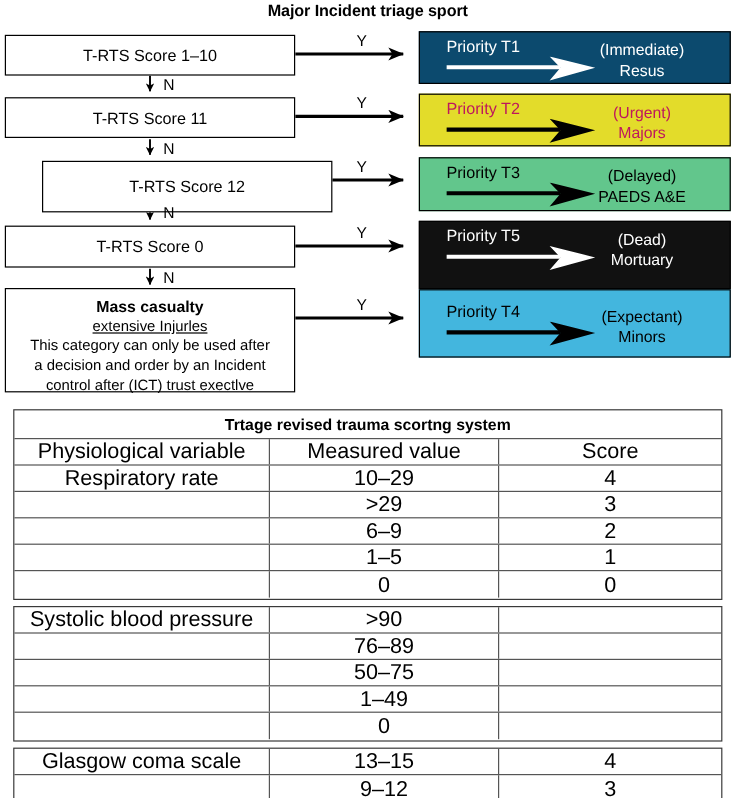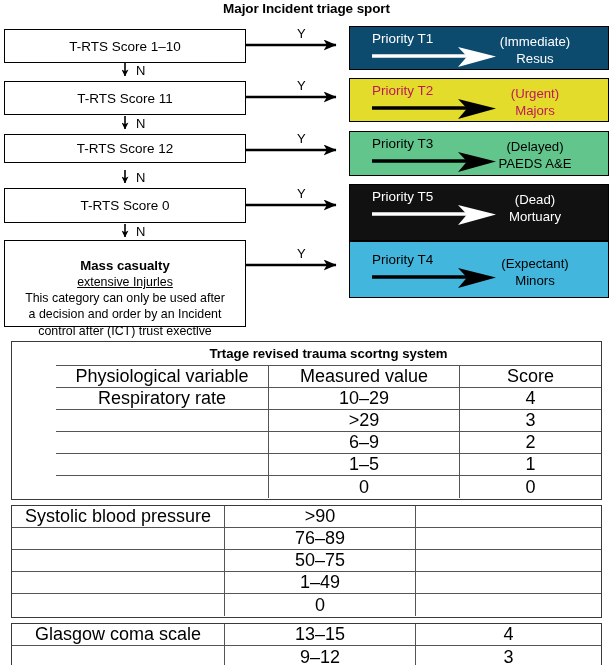--- a/index.html
+++ b/index.html
@@ -28,21 +28,21 @@
     left:4px;width:242px;
     border:1.4px solid #000;
     background:#fff;
     box-sizing:border-box;
     display:flex;align-items:center;justify-content:center;
     font-size:13.5px;
     text-align:center;
   }
   .dbox.mass{
     display:block;
-    padding-top:16px;
+    padding-top:6px;
     line-height:1.30;
     font-size:12.4px;
   }
   .mass .m-t1{font-weight:bold;font-size:13.2px;}
   .mass .m-t2{text-decoration:underline;}
 
   
   .nlabel{
     position:absolute;
     font-size:13px;
@@ -155,21 +155,21 @@
   </svg>
 
   <div class="dbox" style="top:29px;height:34px;">
     <span>T-RTS Score 1–10</span>
   </div>
 
   <div class="dbox" style="top:81px;height:34px;">
     <span>T-RTS Score 11</span>
   </div>
 
-  <div class="dbox" style="top:134px;height:29px;">
+  <div class="dbox" style="top:134px;height:43px;margin-left:31px;">
     <span>T-RTS Score 12</span>
   </div>
 
   <div class="dbox" style="top:188px;height:35px;">
     <span>T-RTS Score 0</span>
   </div>
 
   <div class="dbox mass" style="top:240px;height:87px;">
     <div class="m-t1">Mass casualty</div>
     <div class="m-t2">extensive Injurles</div>
@@ -243,21 +243,21 @@
       <line x1="0" y1="9" x2="95" y2="9" stroke-width="3.4" stroke="#000000"></line>
       <path d="M86,0 L124,9.5 L86,20 L95,9.5 Z" fill="#000000"></path>
     </svg>
     <div class="poutcome" style="top:14px;">
       <div>(Expectant)</div>
       <div>Minors</div>
     </div>
   </div>
 
   <div id="table-root">
-      <div class="tsec" style="top: 341px; height: 159px; padding-left: 44px;">
+      <div class="tsec" style="top: 341px; height: 159px;">
         <div class="ttitle">Trtage revised trauma scortng system</div>
         <div class="trow">
           <div class="tc c1">Physiological variable</div>
           <div class="tc c2">Measured value</div>
           <div class="tc c3">Score</div>
         </div>
         <div class="trow">
           <div class="tc c1">Respiratory rate</div>
           <div class="tc c2">10–29</div>
           <div class="tc c3">4</div>

